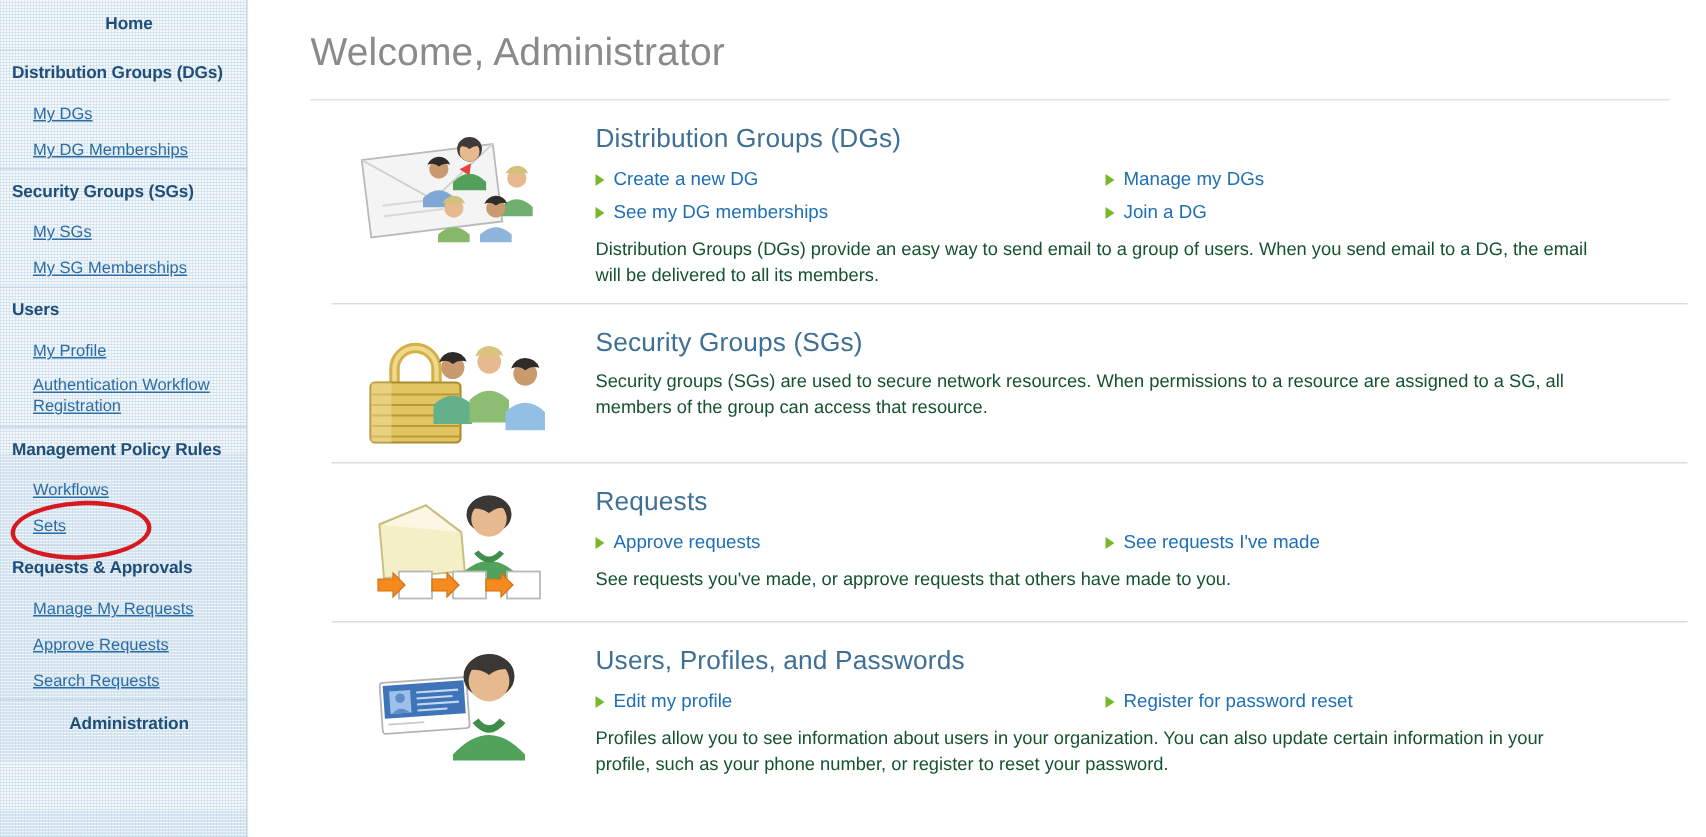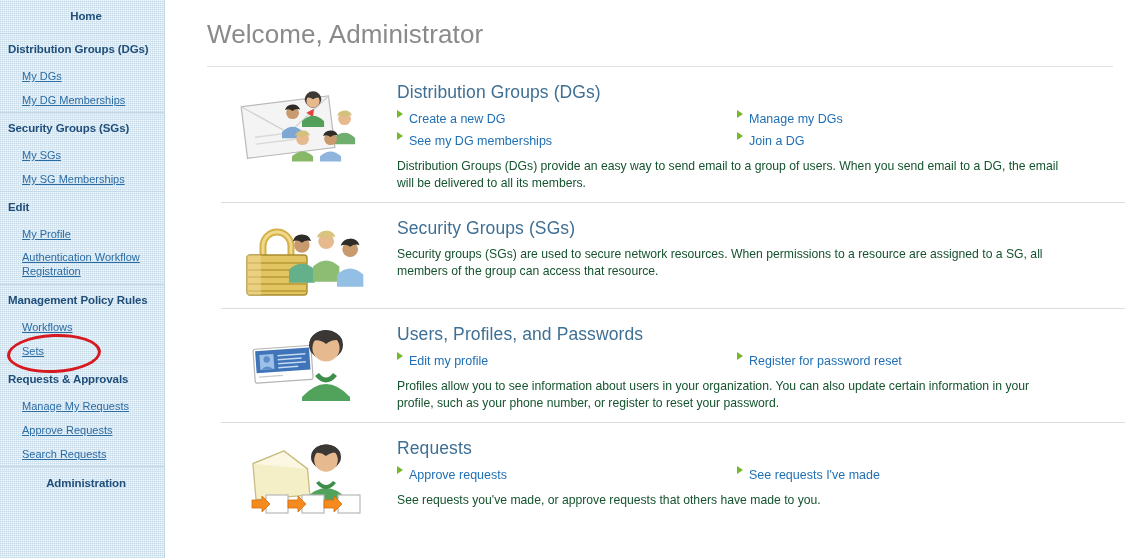--- a/index.html
+++ b/index.html
@@ -119,21 +119,21 @@
     font-weight: normal;
     margin: 0 0 6px 0;
     letter-spacing: 0.1px;
   }
 
   .link-grid {
     display: grid;
     grid-template-columns: 340px 1fr;
     row-gap: 2px;
   }
-  .link-row { display: flex; }
+  .link-row { display: flex; align-items: center; }
   .link-a {
     font-size: 12.5px;
     color: #1f6fb4;
     text-decoration: none;
     line-height: 20px;
     cursor: pointer;
   }
   .bullet {
     width: 0; height: 0;
     border-left: 6px solid #76b82a;
@@ -171,21 +171,21 @@
       <div class="nav-item">My DG Memberships</div>
     </div>
 
     <div class="nav-group">
       <div class="nav-head">Security Groups (SGs)</div>
       <div class="nav-item">My SGs</div>
       <div class="nav-item">My SG Memberships</div>
     </div>
 
     <div class="nav-group">
-      <div class="nav-head">Edit</div>
+      <div class="nav-head">Users</div>
       <div class="nav-item">My Profile</div>
       <div class="nav-item two-line">Authentication Workflow Registration</div>
     </div>
 
     <div class="nav-group">
       <div class="nav-head">Management Policy Rules</div>
       <div class="nav-item">Workflows</div>
       <div class="nav-item">Sets</div>
     </div>
 
@@ -311,20 +311,65 @@
           <g transform="translate(98,16) scale(0.94)">
             <circle cx="14" cy="13" r="8.4" fill="#c99a6e"></circle>
             <path d="M14 10.5 a10 9.2 0 0 1 10 -1.8 a10.4 10 0 0 0 -20 0.6 a9.2 9.2 0 0 1 10 1.2z" fill="#2e2b29"></path>
             <path d="M0 40 q14 -13 28 0 v13 h-28z" fill="#93bfe4"></path>
           </g>
         </svg>
       </div>
       <div class="sec-body">
         <h2 class="sec-title">Security Groups (SGs)</h2>
         <p class="sec-desc">Security groups (SGs) are used to secure network resources. When permissions to a resource are assigned to a SG, all members of the group can access that resource.</p>
+      </div>
+    </section>
+
+    <section class="section sec-divider-holder">
+      <div class="sec-icon">
+        <svg class="icon-art" width="126" height="76" viewBox="0 0 126 76" xmlns="http://www.w3.org/2000/svg">
+
+          <g transform="rotate(-5 38 34)">
+            <path d="M8 20 L40 10 L62 30 L62 56 L8 56 Z" fill="#f5efc8" stroke="#c9bd82" stroke-width="1.3"></path>
+            <path d="M8 20 L40 10 L62 30" fill="#fbf7e2" stroke="#c9bd82" stroke-width="1.3"></path>
+          </g>
+
+          <g transform="translate(56,2)">
+            <ellipse cx="24" cy="14" rx="15" ry="12.6" fill="#3a3734"></ellipse>
+            <circle cx="24" cy="17" r="11.8" fill="#e6b98e"></circle>
+            <path d="M24 13 a14 12.6 0 0 1 14.4 -2.6 a15 13 0 0 0 -28.8 0.9 a13 12 0 0 1 14.4 1.7z" fill="#3a3734"></path>
+            <path d="M3 56 q21 -22 42 0 v8 h-42z" fill="#51a35c"></path>
+            <path d="M17 38 q7 8 14 0 l3 2 q-10 12 -20 0z" fill="#3f8d4b"></path>
+          </g>
+
+          <g transform="translate(6,54)">
+            <rect x="14" y="0" width="22" height="18" fill="#ffffff" stroke="#b8b8b8" stroke-width="1.2"></rect>
+            <rect x="50" y="0" width="22" height="18" fill="#ffffff" stroke="#b8b8b8" stroke-width="1.2"></rect>
+            <rect x="86" y="0" width="22" height="18" fill="#ffffff" stroke="#b8b8b8" stroke-width="1.2"></rect>
+            <g fill="#f58a1f" stroke="#d3700f" stroke-width="0.8">
+              <path d="M0 5 h10 v-4 l8 8 l-8 8 v-4 h-10 z"></path>
+              <path d="M36 5 h10 v-4 l8 8 l-8 8 v-4 h-10 z"></path>
+              <path d="M72 5 h10 v-4 l8 8 l-8 8 v-4 h-10 z"></path>
+            </g>
+          </g>
+        </svg>
+      </div>
+      <div class="sec-body">
+        <h2 class="sec-title">Requests</h2>
+        <div class="link-grid">
+          <div class="link-row">
+            <span class="bullet"></span>
+            <a class="link-a" href="#">Approve requests</a>
+          </div>
+          <div class="link-row">
+            <span class="bullet"></span>
+            <a class="link-a" href="#">See requests I've made</a>
+          </div>
+        </div>
+        <p class="sec-desc">See requests you've made, or approve requests that others have made to you.</p>
       </div>
     </section>
 
     <section class="section sec-divider-holder">
       <div class="sec-icon">
         <svg class="icon-art" width="126" height="74" viewBox="0 0 126 74" xmlns="http://www.w3.org/2000/svg">
 
           <g transform="rotate(-4 42 36)">
             <rect x="8" y="20" width="58" height="34" rx="2" fill="#ffffff" stroke="#b5b5b5" stroke-width="1.2"></rect>
             <rect x="10" y="22" width="54" height="22" fill="#3f74b8"></rect>
@@ -360,59 +405,14 @@
           </div>
           <div class="link-row">
             <span class="bullet"></span>
             <a class="link-a" href="#">Register for password reset</a>
           </div>
         </div>
         <p class="sec-desc">Profiles allow you to see information about users in your organization. You can also update certain information in your profile, such as your phone number, or register to reset your password.</p>
       </div>
     </section>
 
-    <section class="section sec-divider-holder">
-      <div class="sec-icon">
-        <svg class="icon-art" width="126" height="76" viewBox="0 0 126 76" xmlns="http://www.w3.org/2000/svg">
-
-          <g transform="rotate(-5 38 34)">
-            <path d="M8 20 L40 10 L62 30 L62 56 L8 56 Z" fill="#f5efc8" stroke="#c9bd82" stroke-width="1.3"></path>
-            <path d="M8 20 L40 10 L62 30" fill="#fbf7e2" stroke="#c9bd82" stroke-width="1.3"></path>
-          </g>
-
-          <g transform="translate(56,2)">
-            <ellipse cx="24" cy="14" rx="15" ry="12.6" fill="#3a3734"></ellipse>
-            <circle cx="24" cy="17" r="11.8" fill="#e6b98e"></circle>
-            <path d="M24 13 a14 12.6 0 0 1 14.4 -2.6 a15 13 0 0 0 -28.8 0.9 a13 12 0 0 1 14.4 1.7z" fill="#3a3734"></path>
-            <path d="M3 56 q21 -22 42 0 v8 h-42z" fill="#51a35c"></path>
-            <path d="M17 38 q7 8 14 0 l3 2 q-10 12 -20 0z" fill="#3f8d4b"></path>
-          </g>
-
-          <g transform="translate(6,54)">
-            <rect x="14" y="0" width="22" height="18" fill="#ffffff" stroke="#b8b8b8" stroke-width="1.2"></rect>
-            <rect x="50" y="0" width="22" height="18" fill="#ffffff" stroke="#b8b8b8" stroke-width="1.2"></rect>
-            <rect x="86" y="0" width="22" height="18" fill="#ffffff" stroke="#b8b8b8" stroke-width="1.2"></rect>
-            <g fill="#f58a1f" stroke="#d3700f" stroke-width="0.8">
-              <path d="M0 5 h10 v-4 l8 8 l-8 8 v-4 h-10 z"></path>
-              <path d="M36 5 h10 v-4 l8 8 l-8 8 v-4 h-10 z"></path>
-              <path d="M72 5 h10 v-4 l8 8 l-8 8 v-4 h-10 z"></path>
-            </g>
-          </g>
-        </svg>
-      </div>
-      <div class="sec-body">
-        <h2 class="sec-title">Requests</h2>
-        <div class="link-grid">
-          <div class="link-row">
-            <span class="bullet"></span>
-            <a class="link-a" href="#">Approve requests</a>
-          </div>
-          <div class="link-row">
-            <span class="bullet"></span>
-            <a class="link-a" href="#">See requests I've made</a>
-          </div>
-        </div>
-        <p class="sec-desc">See requests you've made, or approve requests that others have made to you.</p>
-      </div>
-    </section>
-
   </main>
 </div>
 
 </body></html>

